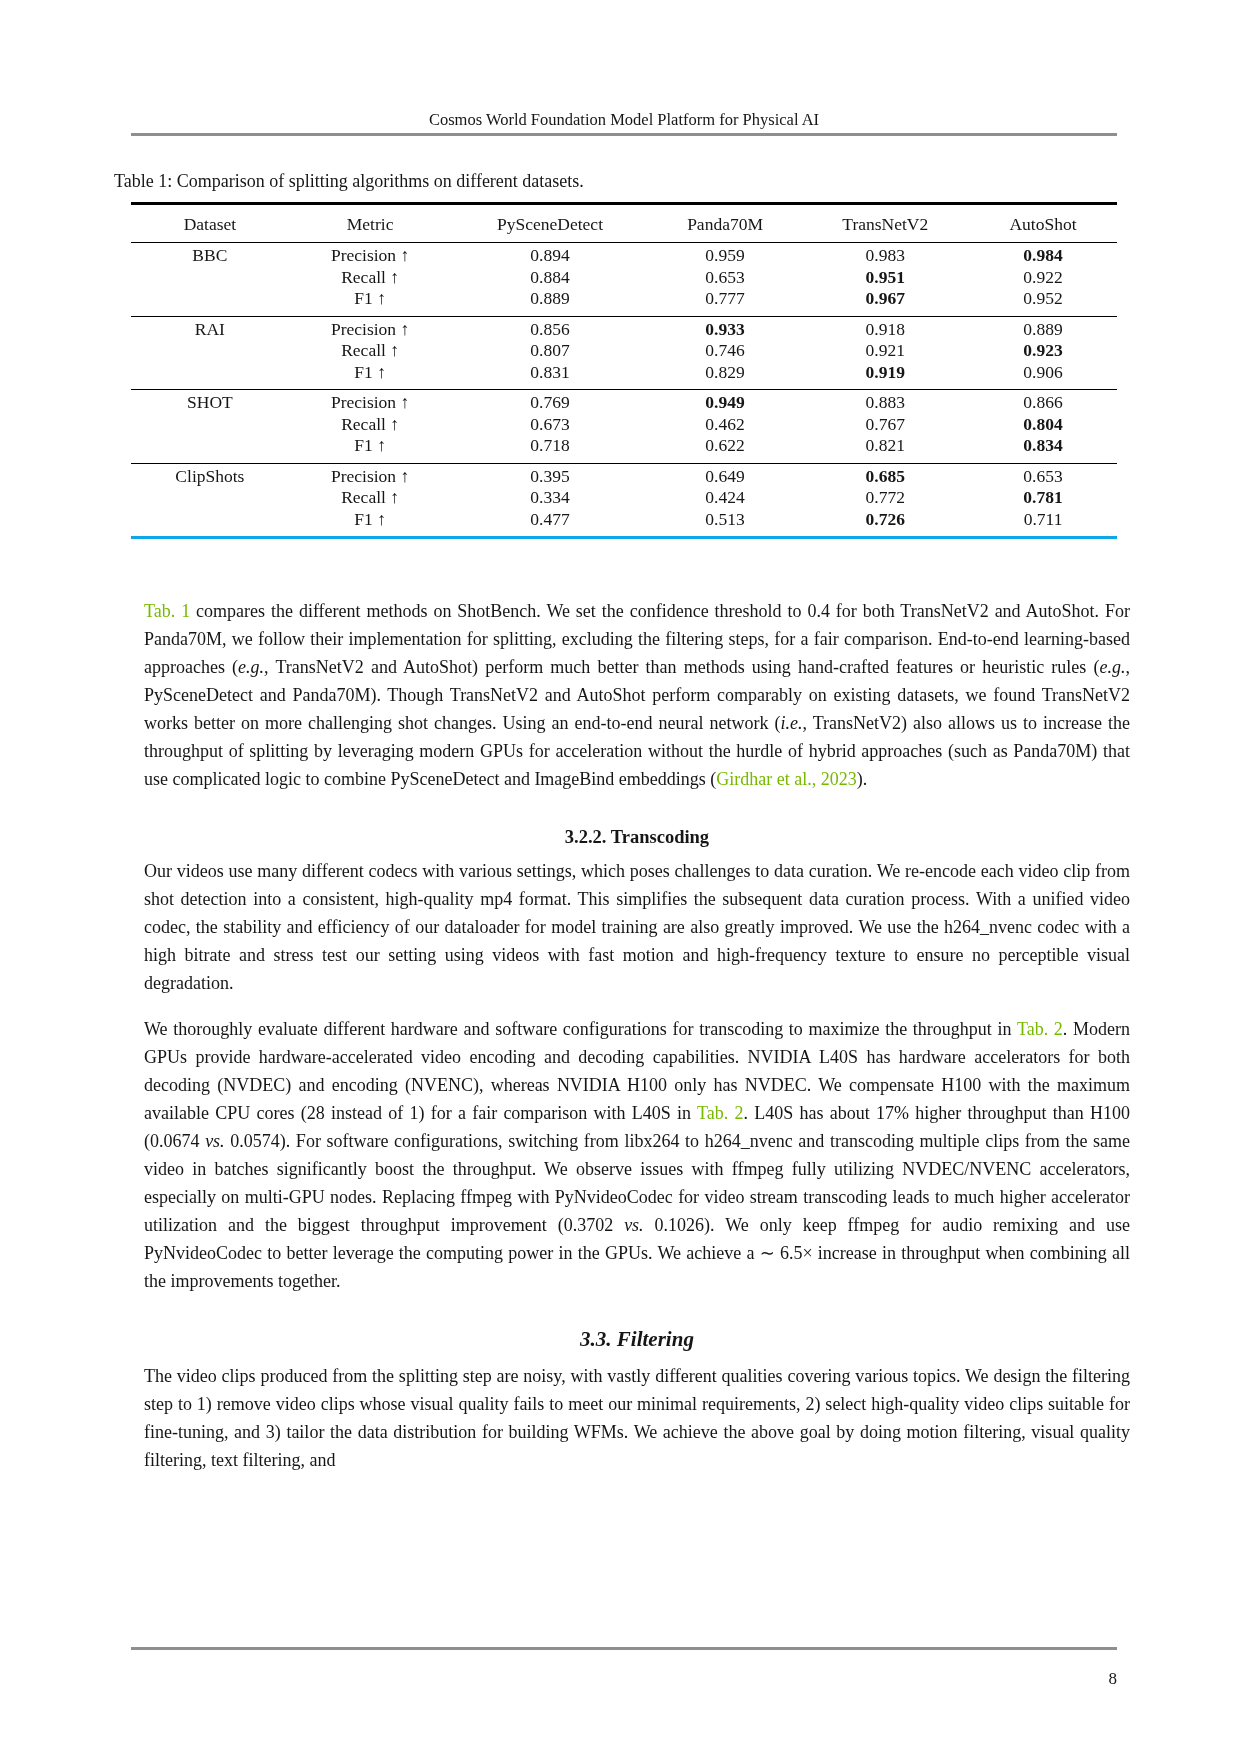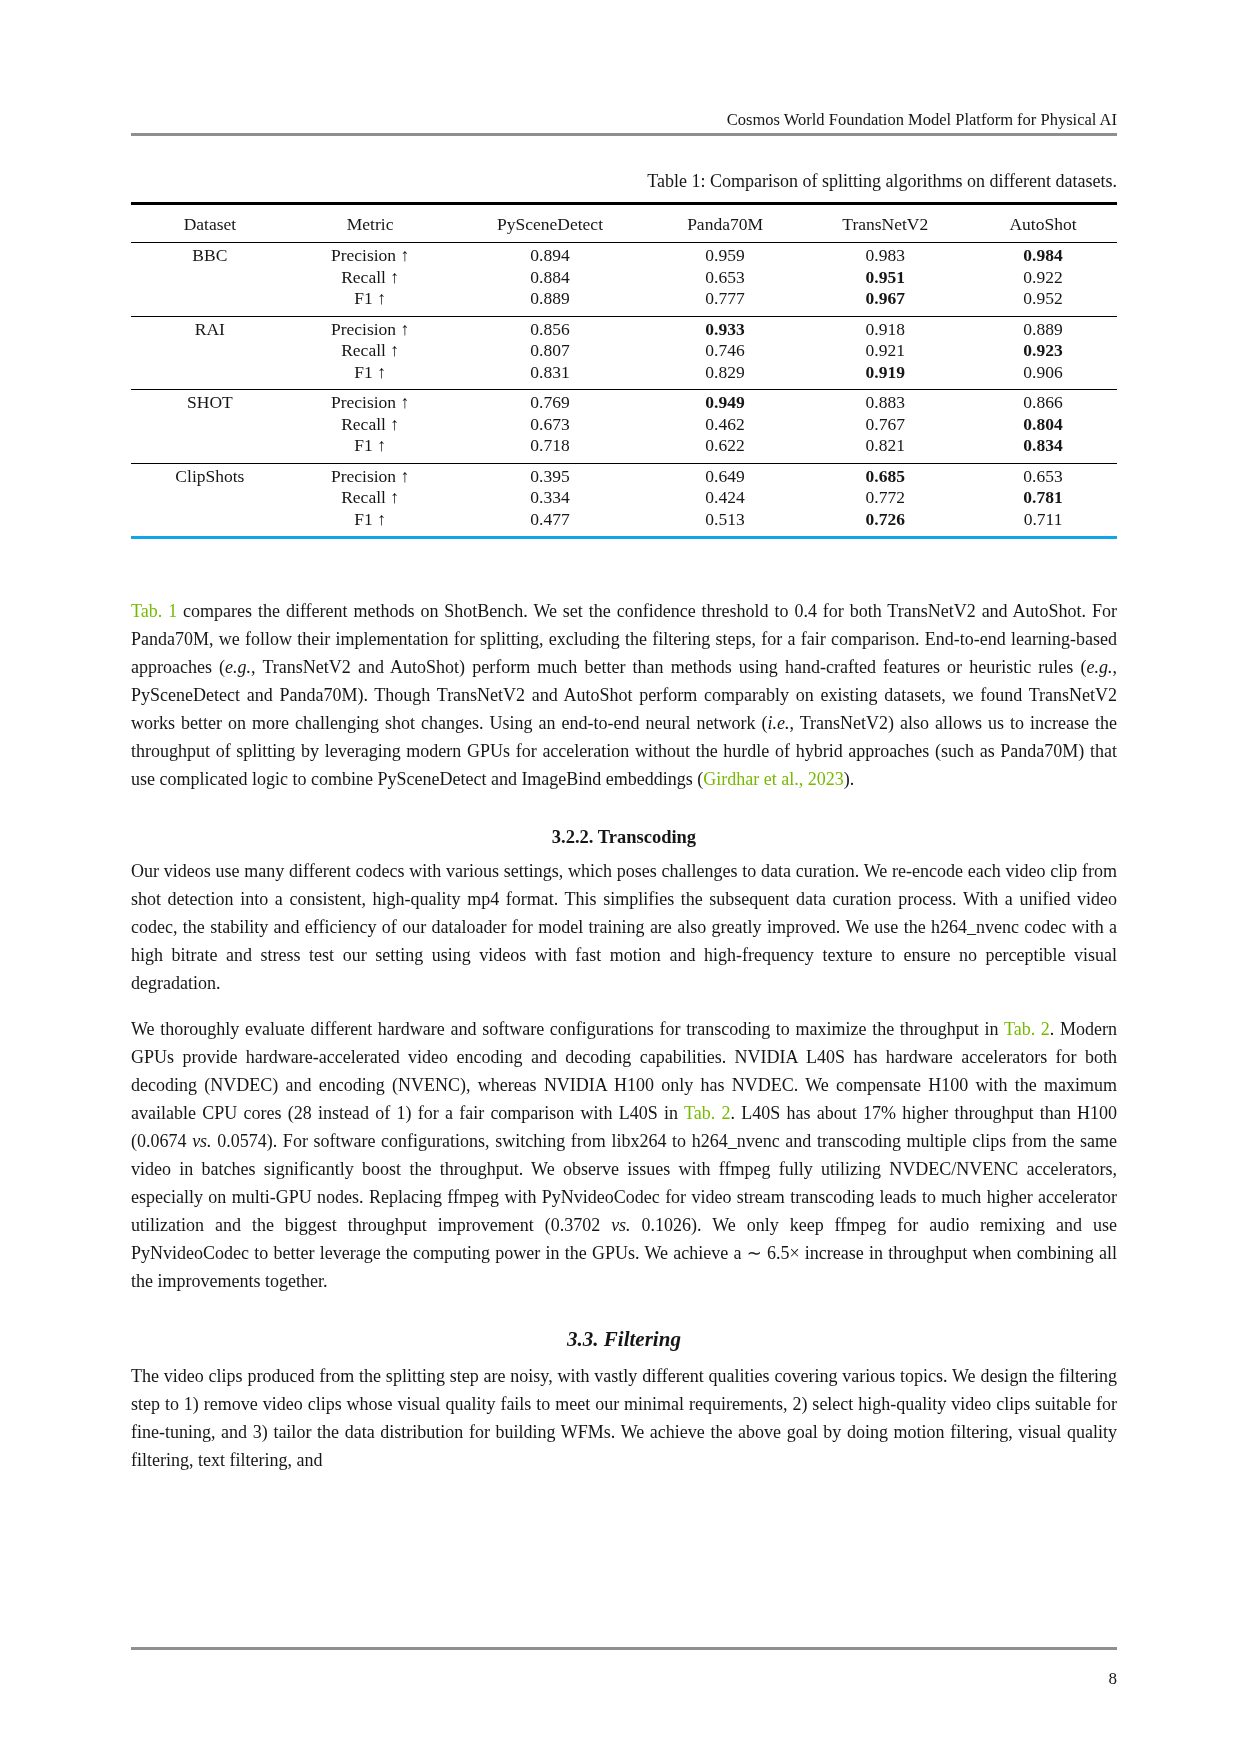--- a/index.html
+++ b/index.html
@@ -2,50 +2,50 @@
 <html style="--link-green: #76b900;"><head>
 <meta charset="utf-8">
 <style>
   html, body { margin:0; padding:0; background:#ffffff; }
   .page {
     position:relative; width:1240px; height:1754px; background:#ffffff;
     font-family:"Liberation Serif", serif; color:#161616; overflow:hidden;
   }
   .running-header {
     position:absolute; top:110px; left:131px; width:986px;
-    text-align:right; font-size:16.5px; line-height:20px;
+    text-align:center; font-size:16.5px; line-height:20px;
   }
   .header-rule {
     position:absolute; top:133px; left:131px; width:986px; height:3px;
     background:#8f8f8f;
   }
   .table-caption {
-    position:absolute; top:169px; left:131px; width:986px;
-    text-align:right; font-size:18px; line-height:24px;
+    position:absolute; top:169px; left:114px; width:986px;
+    text-align:left; font-size:18px; line-height:24px;
   }
   table.results-table {
     position:absolute; top:202px; left:131px; width:986px;
     border-collapse:collapse; table-layout:fixed;
     border-top:3px solid #000; border-bottom:3px solid #0ea5e9;
     font-size:17.5px;
   }
   .results-table th {
     font-weight:normal; text-align:center; padding:9px 0 8px 0;
     font-size:17.5px; line-height:20px;
   }
   .results-table td {
     text-align:center; padding:0; line-height:21.5px; height:21.5px;
     font-size:17.5px;
   }
   .results-table tbody tr.group-first td { border-top:1.5px solid #000; padding-top:2px; }
   .results-table tbody tr.group-last td { padding-bottom:6px; }
   .results-table td.best { font-weight:bold; }
 
   .content {
-    position:absolute; left:131px; top:597px; width:986px;
+    position:absolute; left:144px; top:597px; width:986px;
     font-size:18px; line-height:28px; text-align:justify;
   }
   .para { margin:0; }
   .para.gap { margin-top:18px; }
   h3.subsub {
     font-size:18.5px; font-weight:bold; text-align:center;
     margin:32px 0 8px 0; line-height:24px;
   }
   h2.sec {
     font-size:21px; font-weight:bold; text-align:center;

